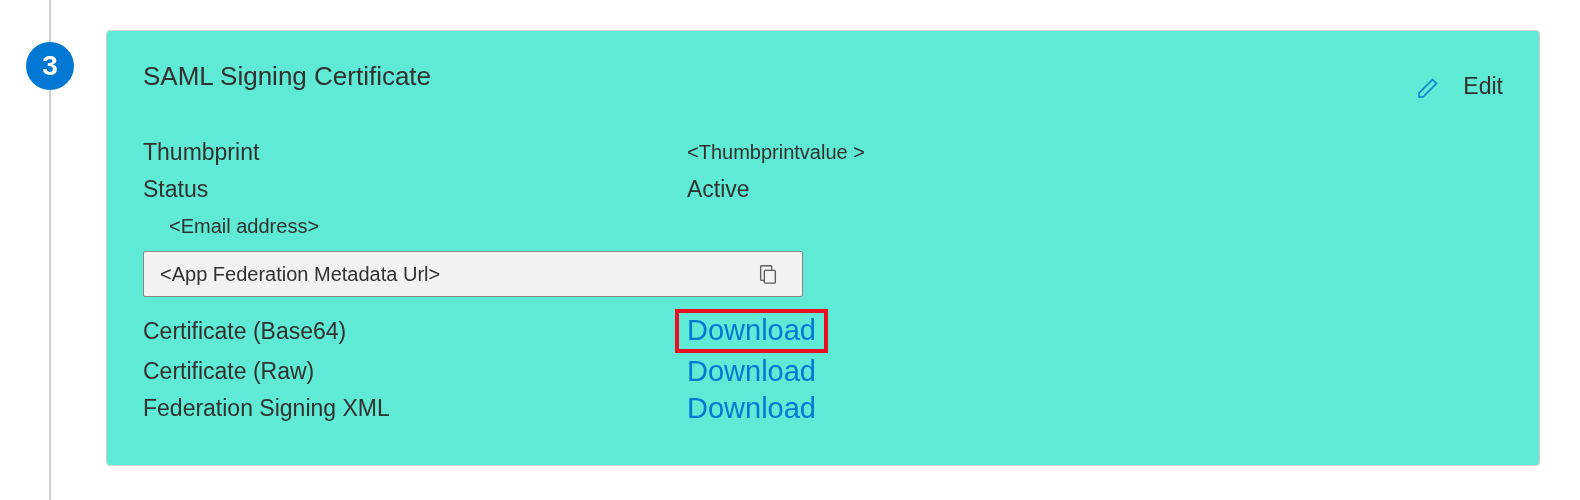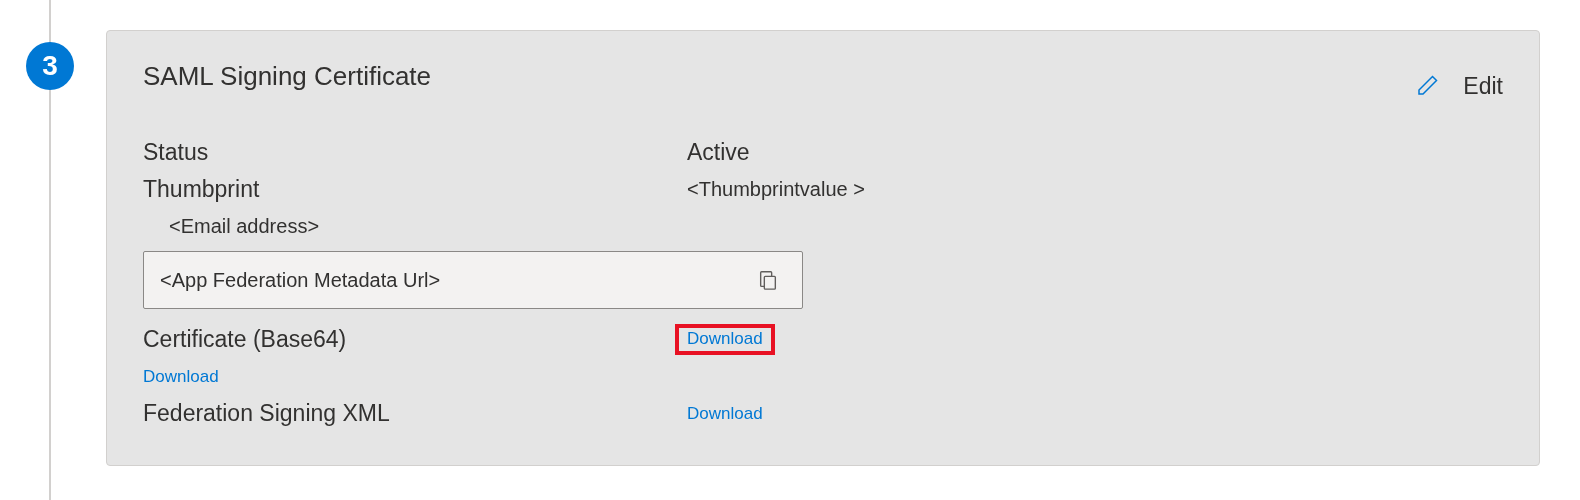--- a/index.html
+++ b/index.html
@@ -36,36 +36,36 @@
       z-index: 2;
     }
     .card {
       position: absolute;
       left: 106px;
       top: 30px;
       width: 1434px;
       height: 436px;
       border: 1px solid #d2d0ce;
       border-radius: 4px;
-      background: #e5e5e5;
+      background: #5eead4;
       padding: 30px 36px 28px 36px;
     }
     .card-header {
       display: flex;
       justify-content: space-between;
       align-items: flex-start;
     }
     .card-title {
       font-size: 26px;
       font-weight: 400;
       color: #323130;
     }
     .edit-btn {
       display: flex;
-      align-items: flex-start;
+      align-items: flex-end;
       gap: 23px;
       cursor: pointer;
       padding-top: 12px;
     }
     .edit-btn svg { width: 24px; height: 24px; stroke: #0078d4; fill: none; stroke-width: 1.5; }
     .edit-label { font-size: 23px; color: #323130; }
     .rows { margin-top: 34px; }
     .row {
       display: flex;
       align-items: center;
@@ -87,36 +87,36 @@
       color: #323130;
     }
     .value-placeholder {
       font-size: 20px;
       color: #323130;
     }
     .url-box {
       display: flex;
       align-items: center;
       width: 660px;
-      height: 58px;
+      height: 46px;
       background: #f3f2f1;
       border: 1px solid #8a8886;
       border-radius: 2px;
       padding: 0 23px 0 16px;
     }
     .url-text {
       flex: 1;
       font-size: 20px;
       color: #323130;
       white-space: nowrap;
       overflow: hidden;
     }
     .copy-icon { width: 22px; height: 22px; stroke: #605e5c; fill: none; stroke-width: 1.5; cursor: pointer; }
     .dl-link {
-      font-size: 17px;
+      font-size: 29px;
       color: #0078d4;
       cursor: pointer;
     }
     .dl-link.highlighted {
       border: 4px solid #e81123;
       padding: 1px 8px 2px 8px;
       margin-left: -12px;
     }
     .sect-gap { height: 12px; }
   </style>
@@ -136,30 +136,30 @@
       <svg viewBox="0 0 24 24">
           <path d="M16.5 3.5l4 4L7 21H3v-4L16.5 3.5z"></path>
         </svg>
       <span class="edit-label">Edit</span>
     </div>
   </div>
 
   <div class="rows">
 
     <div class="row">
+      <div class="label-col">Thumbprint</div>
+      <div class="value-col">
+          <span class="value-placeholder">&lt;Thumbprintvalue &gt;</span>
+        </div>
+    </div>
+
+    <div class="row">
       <div class="label-col">Status</div>
       <div class="value-col">
           <span class="value-text">Active</span>
-        </div>
-    </div>
-
-    <div class="row">
-      <div class="label-col">Thumbprint</div>
-      <div class="value-col">
-          <span class="value-placeholder">&lt;Thumbprintvalue &gt;</span>
         </div>
     </div>
 
 
     <div class="row">
       <div class="value-col" style="padding-left:26px;text-align:right;">
           <span class="value-placeholder">&lt;Email address&gt;</span>
         </div>
     </div>
 
@@ -178,20 +178,21 @@
     <div class="sect-gap"></div>
 
     <div class="row">
       <div class="label-col">Certificate (Base64)</div>
       <div class="value-col">
           <span class="dl-link highlighted">Download</span>
         </div>
     </div>
 
     <div class="row">
+      <div class="label-col">Certificate (Raw)</div>
       <div class="value-col">
           <span class="dl-link">Download</span>
         </div>
     </div>
 
     <div class="row">
       <div class="label-col">Federation Signing XML</div>
       <div class="value-col">
           <span class="dl-link">Download</span>
         </div>

